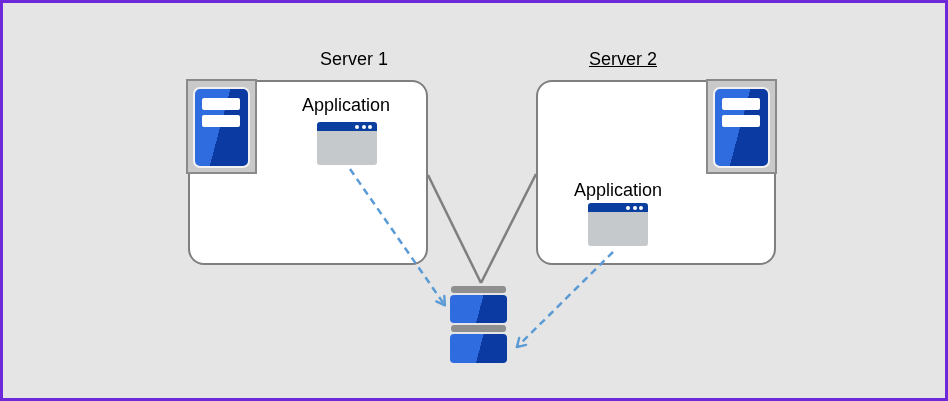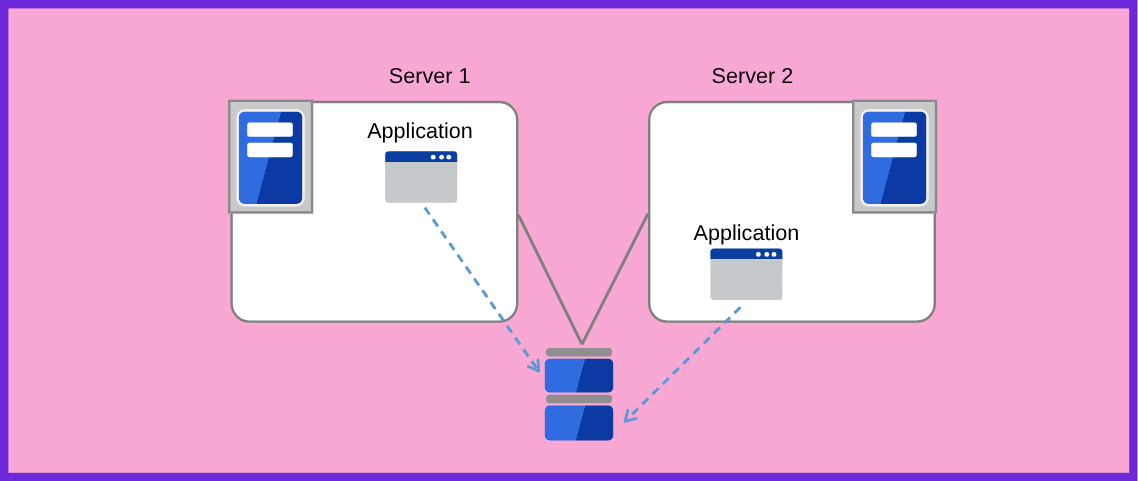--- a/index.html
+++ b/index.html
@@ -5,22 +5,22 @@
   html, body {
     margin: 0;
     padding: 0;
     background: #ffffff;
     font-family: "Liberation Sans", sans-serif;
   }
   .canvas {
     position: relative;
     width: 948px;
     height: 401px;
-    background: #f9a8d4;
-    border: 7px solid #6d28d9;
+    background: #e5e5e5;
+    border: 3px solid #6d28d9;
     box-sizing: border-box;
     overflow: hidden;
   }
   
   .server-box {
     position: absolute;
     width: 240px;
     height: 185px;
     background: #ffffff;
     border: 2.5px solid #7f7f7f;
@@ -155,21 +155,21 @@
   <div class="window-icon" style="left:314px; top:119px;">
     <div class="titlebar">
       <span class="dot"></span>
       <span class="dot"></span>
       <span class="dot"></span>
     </div>
     <div class="win-body"></div>
   </div>
 
   <div class="server-box" style="left:533px; top:77px;"></div>
-  <div class="label" style="left:540px; top:45px;">Server 2</div>
+  <div class="label" style="left:540px; top:45px;text-decoration:underline;">Server 2</div>
 
   <div class="server-icon" style="left:703px; top:76px;">
     <div class="tower">
       <div class="stripe s1"></div>
       <div class="stripe s2"></div>
     </div>
   </div>
 
   <div class="label" style="left:535px; top:176px;">Application</div>
   <div class="window-icon" style="left:585px; top:200px;">

